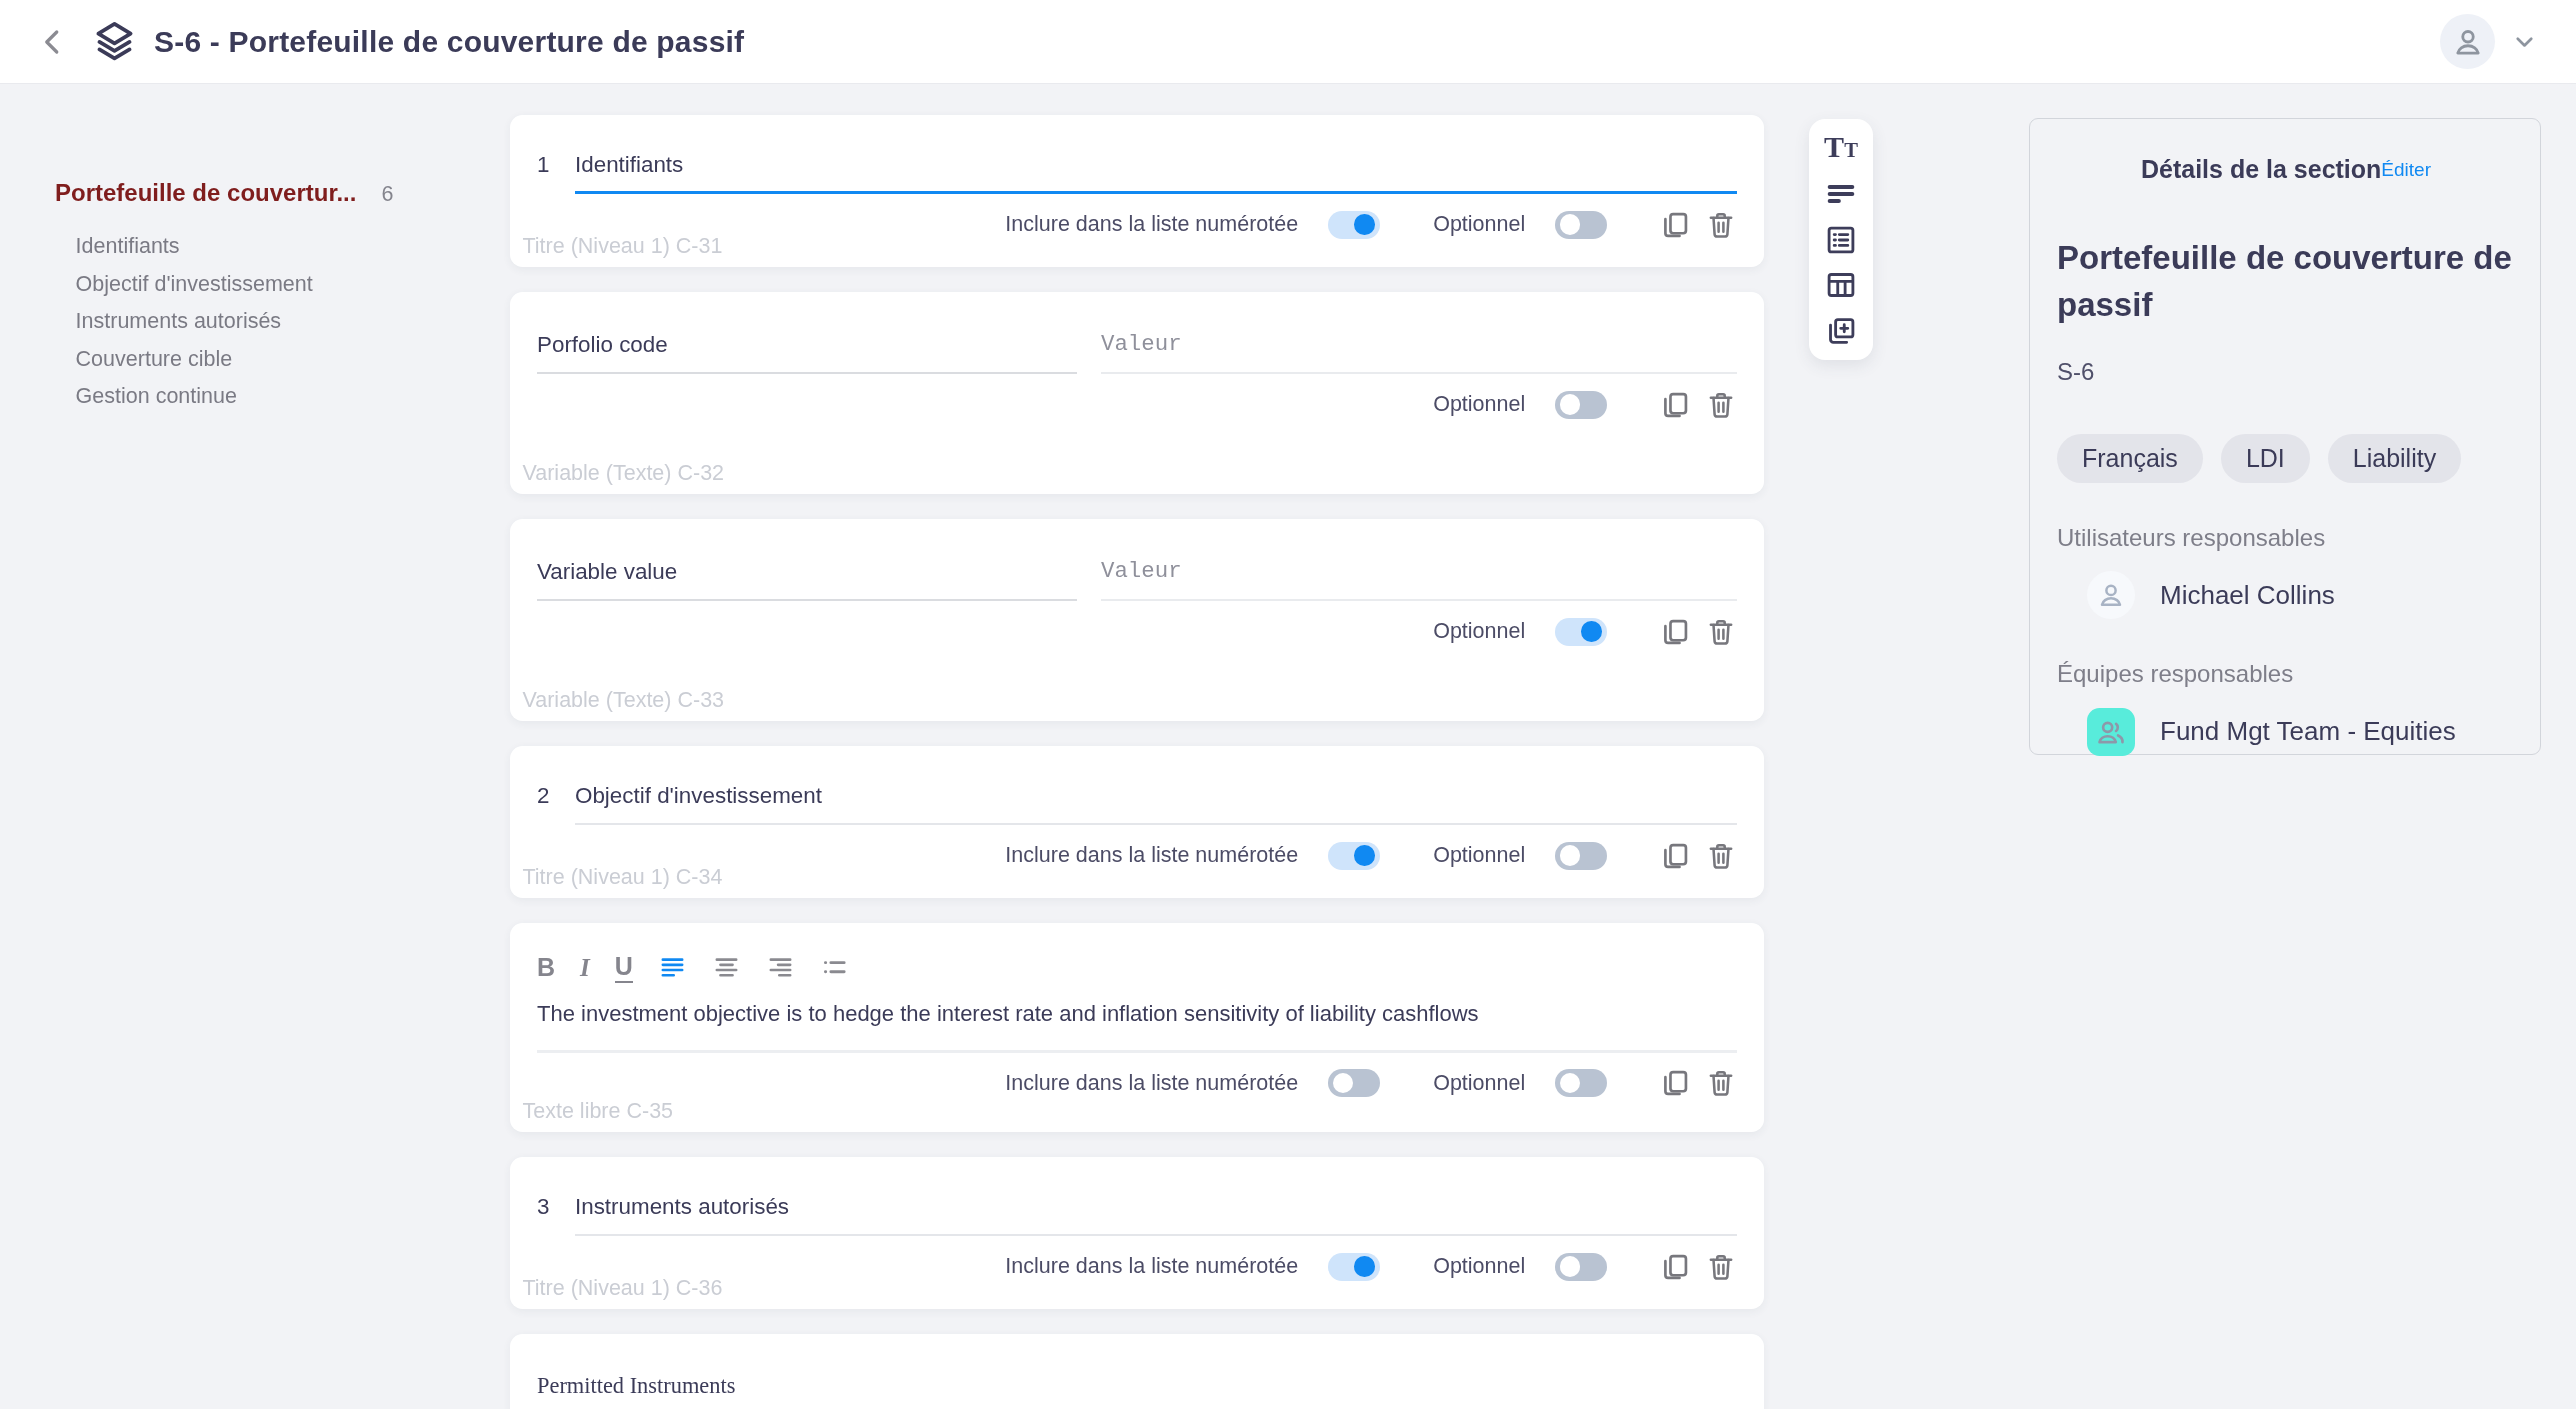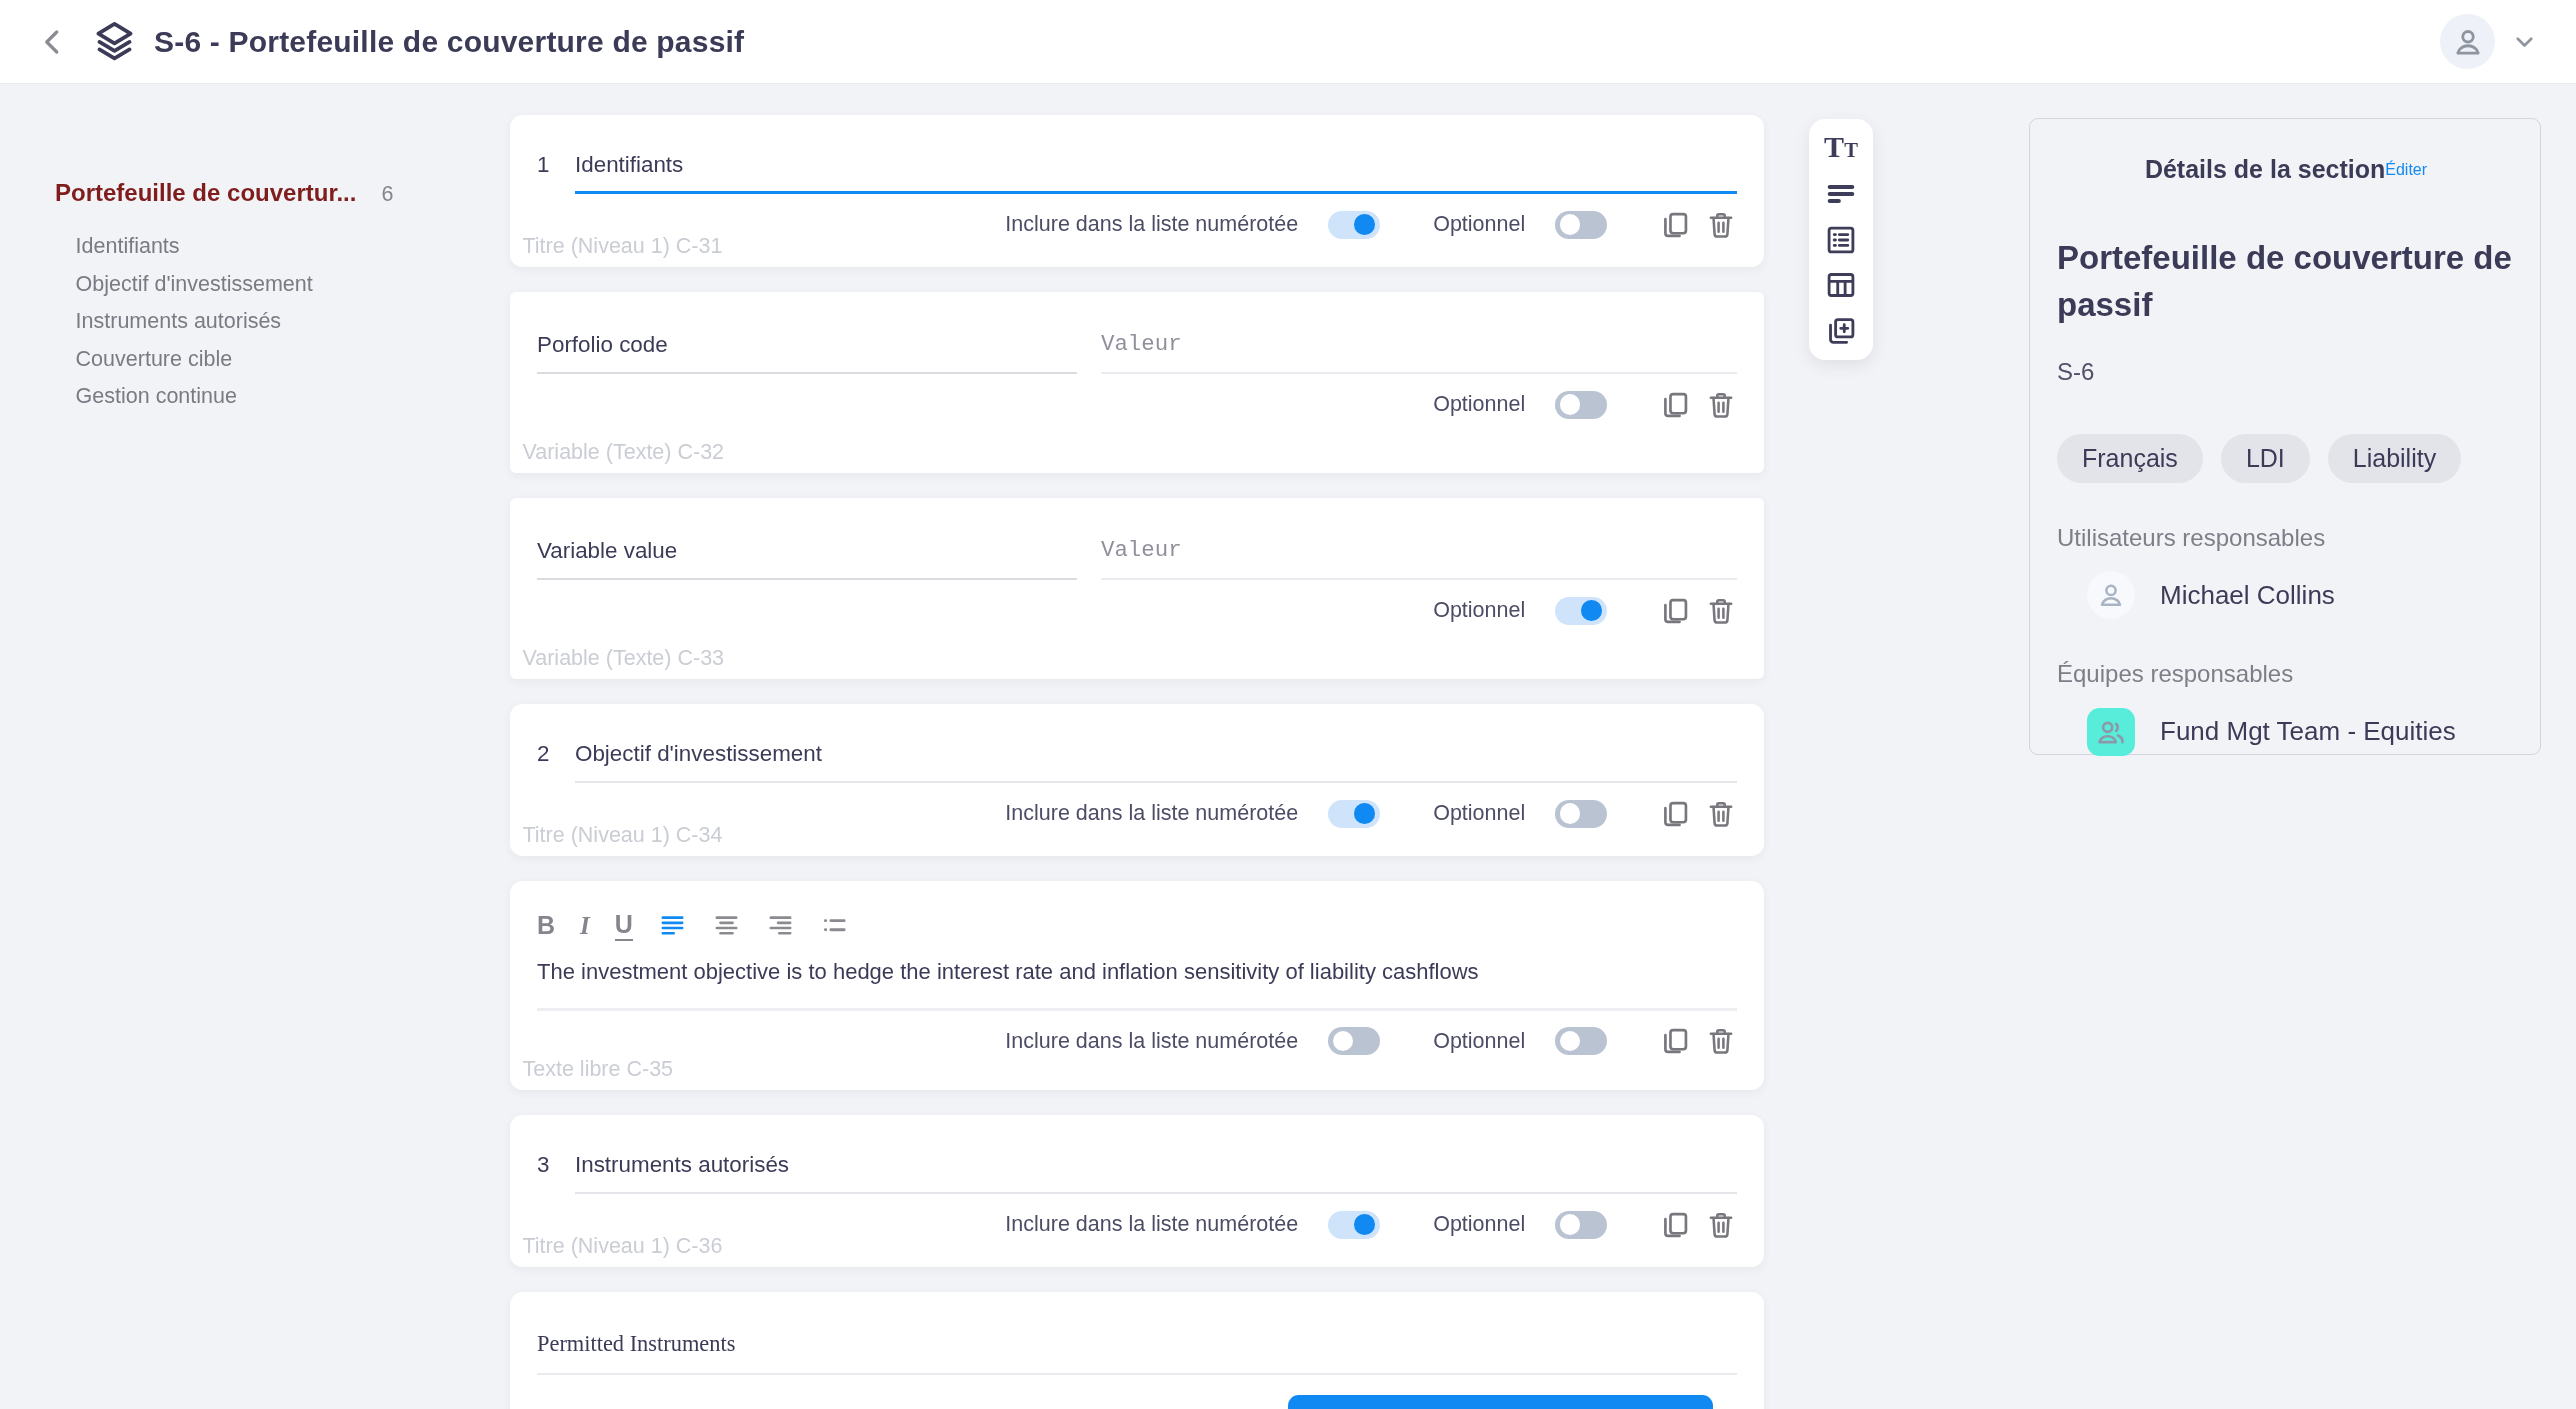--- a/index.html
+++ b/index.html
@@ -25,21 +25,21 @@
   .sb-title { font-size:24px; font-weight:bold; color:#7f1d1d; white-space:nowrap; }
   .sb-count { font-size:21.5px; color:#84848d; }
   .sb-items { list-style:none; margin-top:29px; padding-left:20.6px; display:flex; flex-direction:column; gap:16px; }
   .sb-items li { font-size:21.5px; color:#7a7a84; line-height:21.5px; cursor:pointer; }
 
   
   .main { position:absolute; left:510px; top:115px; width:1254px; display:flex; flex-direction:column; gap:25px; }
   .card { background:#fff; border-radius:12.5px; box-shadow:0 2.7px 9px rgba(50,60,80,.06);
           padding:0 27px; position:relative; }
   .card.h-title { height:152px; }
-  .card.h-var { height:181px;border-radius:6px; }
+  .card.h-var { height:202px; }
   .card.h-text { height:209px; }
   .card.h-table { height:224px; }
 
   .field-row { display:flex; align-items:flex-start; padding-top:36px; }
   .block-number { width:38px; flex:0 0 38px; font-size:22.4px; color:#3b3b58; line-height:27px; }
   .title-field { flex:1; border-bottom:2.7px solid #e4e6ea; padding-bottom:14.3px; }
   .title-field.focused { border-bottom:3.6px solid #1089f2; padding-bottom:13.4px; }
   .field-text { font-size:22.4px; color:#3b3b58; line-height:27px; }
   .var-row { display:flex; padding-top:39px; }
   .var-field { border-bottom:2.7px solid #dadce0; padding-bottom:14.3px; }
@@ -81,21 +81,21 @@
                    padding:12.5px 0; gap:11.6px; color:#3d3d5a; z-index:5; }
   .ft-btn { width:34px; height:34px; display:flex; align-items:center; justify-content:center; color:#3d3d5a; }
   .tt-icon { font-family:"Liberation Serif", serif; font-weight:bold; font-size:30px; line-height:30px; }
   .tt-icon .tt-small { font-size:20.6px; }
 
   
   .details-panel { position:absolute; left:2029px; top:118px; width:512px; height:637px;
                    border:1.8px solid #d2d5db; border-radius:9px; padding:36px 25px 0 27px; background:#f2f3f6; }
   .dp-head { display:flex; justify-content:center; align-items:center; }
   .dp-heading { font-size:25px; font-weight:bold; color:#3b3b58; }
-  .dp-edit { font-size:16px; color:#1089f2; }
+  .dp-edit { font-size:19px; color:#1089f2; }
   .dp-title { margin-top:50px; font-size:33px; font-weight:bold; color:#3b3b58; line-height:47px; }
   .dp-code { margin-top:30px; font-size:24px; color:#50506a; }
   .dp-tags { margin-top:48px; display:flex; gap:18px; }
   .tag { background:#e3e4ea; border-radius:25px; padding:9.8px 25px; font-size:25px; color:#3b3b58; white-space:nowrap; }
   .dp-label { margin-top:41px; font-size:24px; color:#7e7e89; }
   .dp-row { margin-top:19.7px; display:flex; align-items:center; gap:25px; padding-left:30px; }
   .dp-avatar-circle { width:48px; height:48px; border-radius:50%; background:#f7f9fc; color:#a8b3c4;
                       display:flex; align-items:center; justify-content:center; flex:0 0 48px; }
   .dp-avatar-square { width:48px; height:48px; border-radius:12.5px; background:#58ecdb; color:#8d98a9;
                       display:flex; align-items:center; justify-content:center; flex:0 0 48px; }

